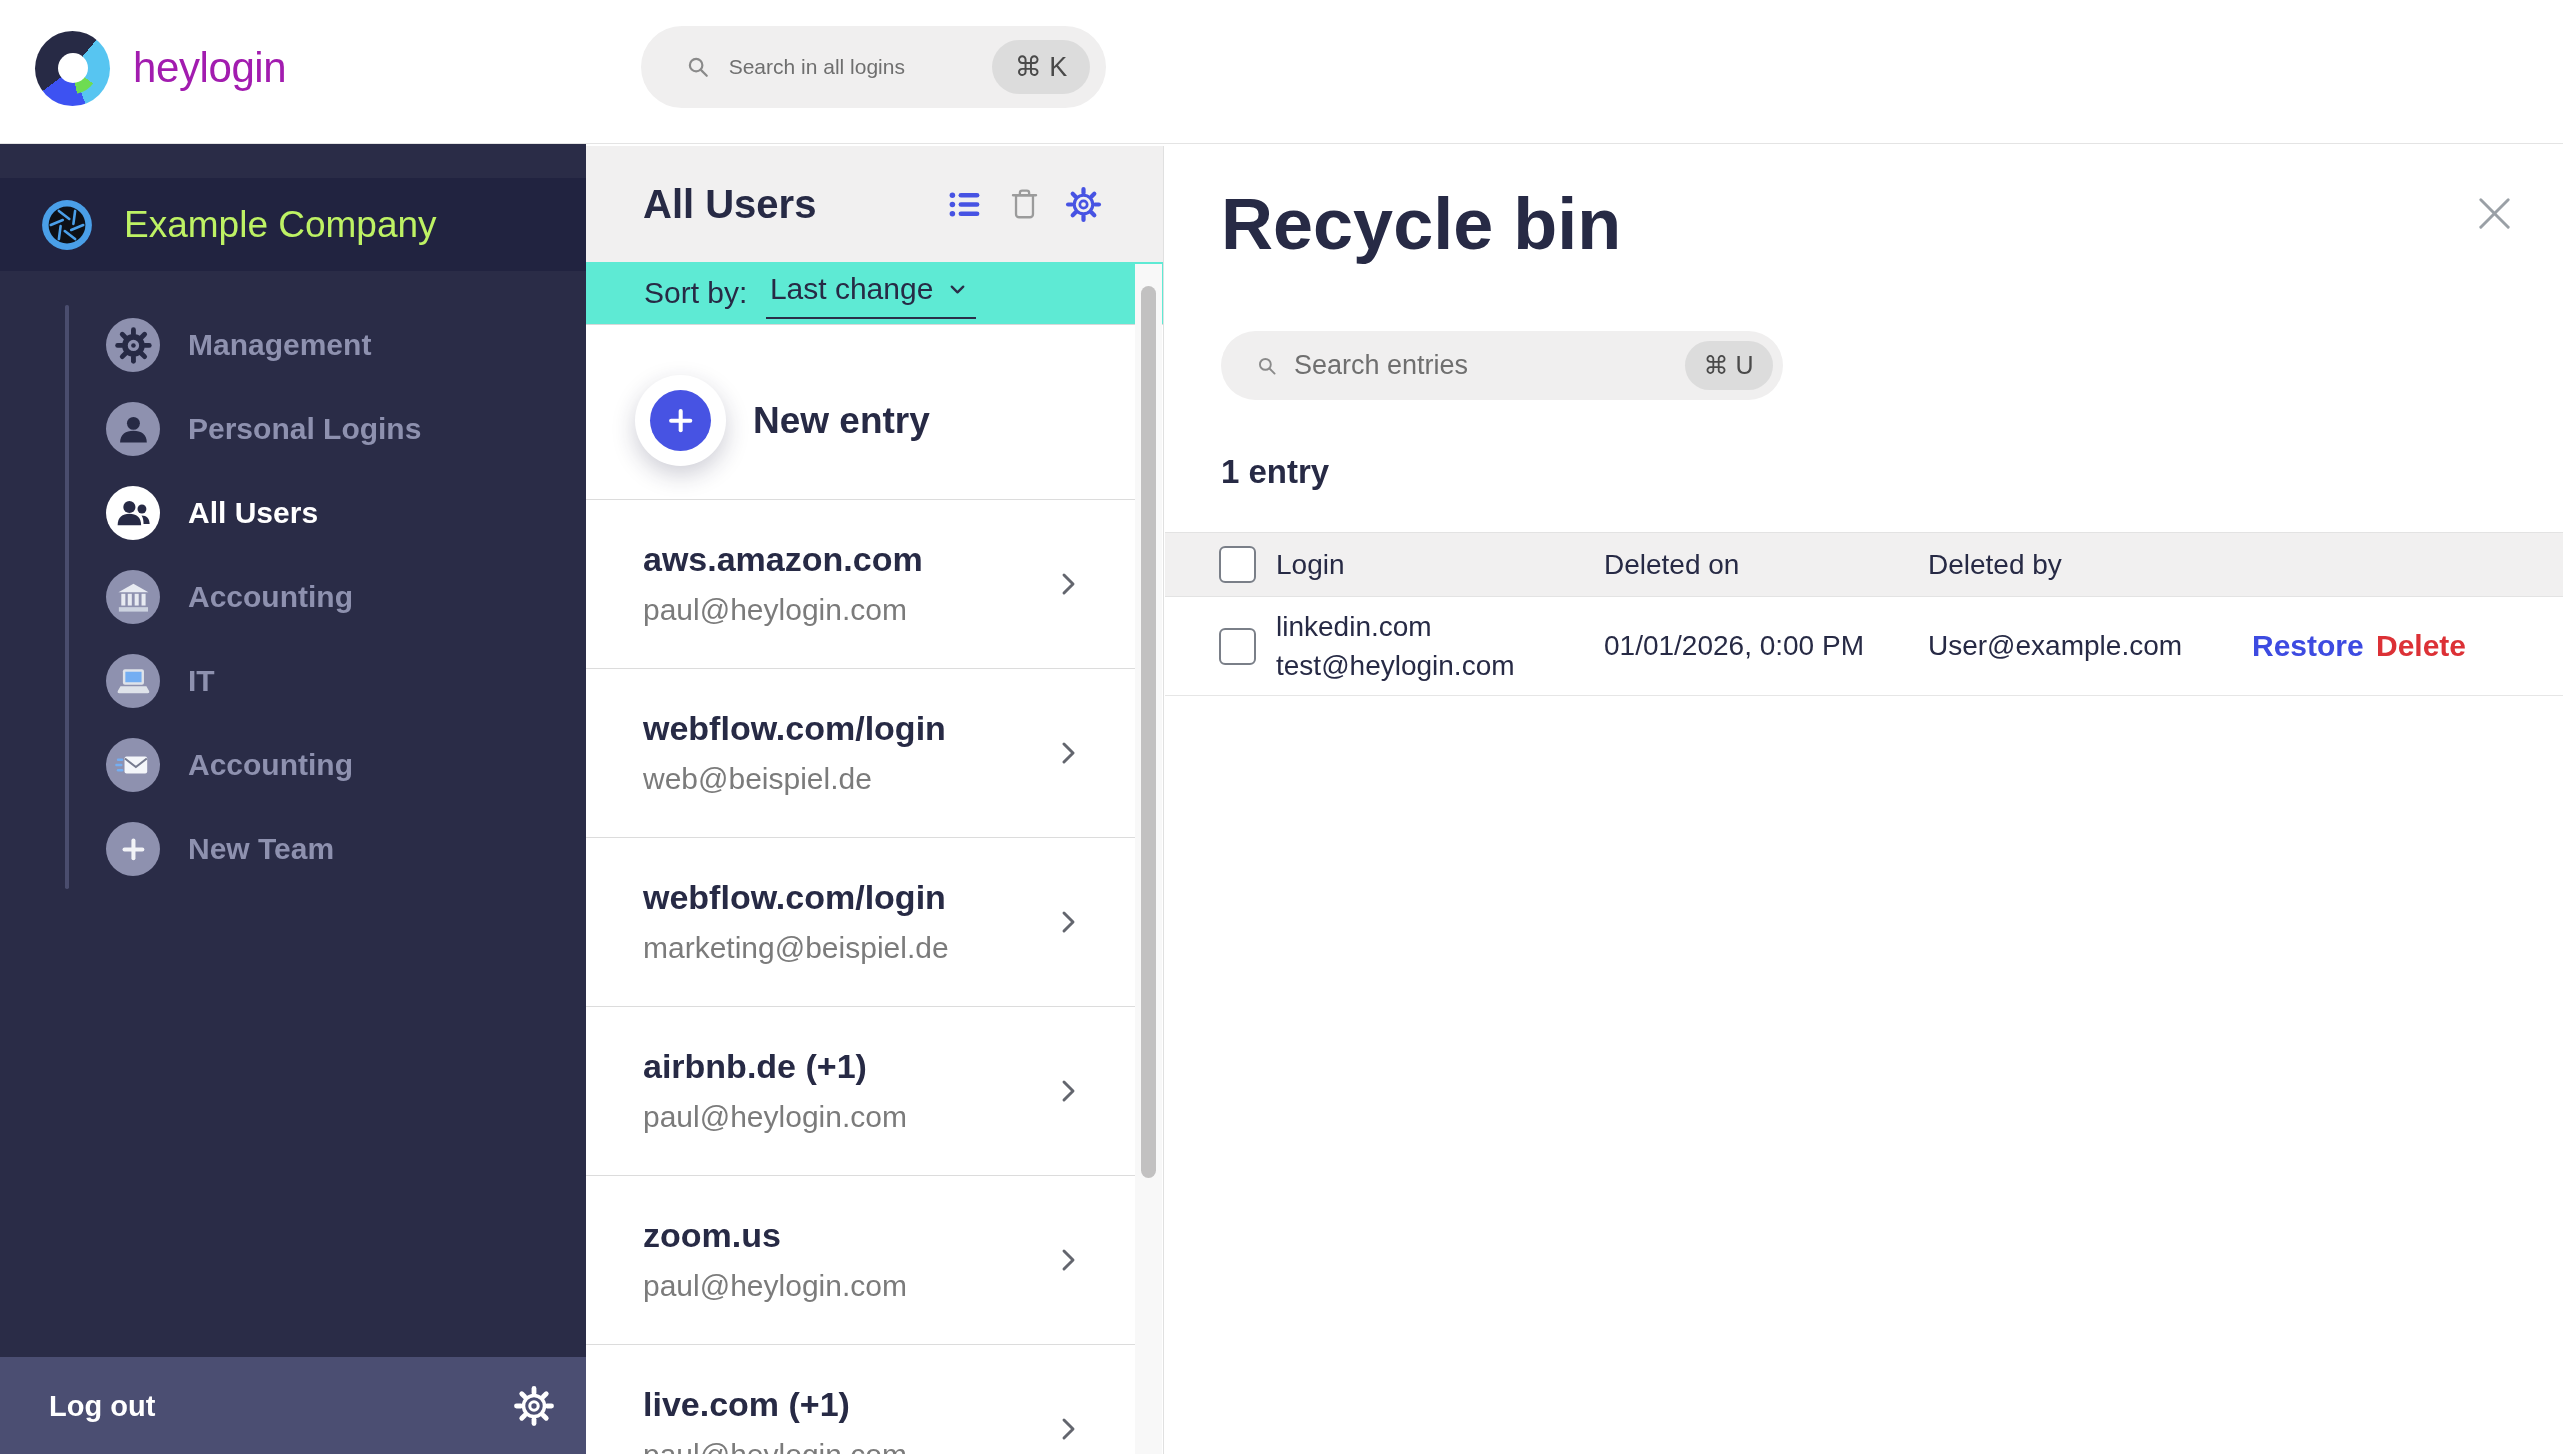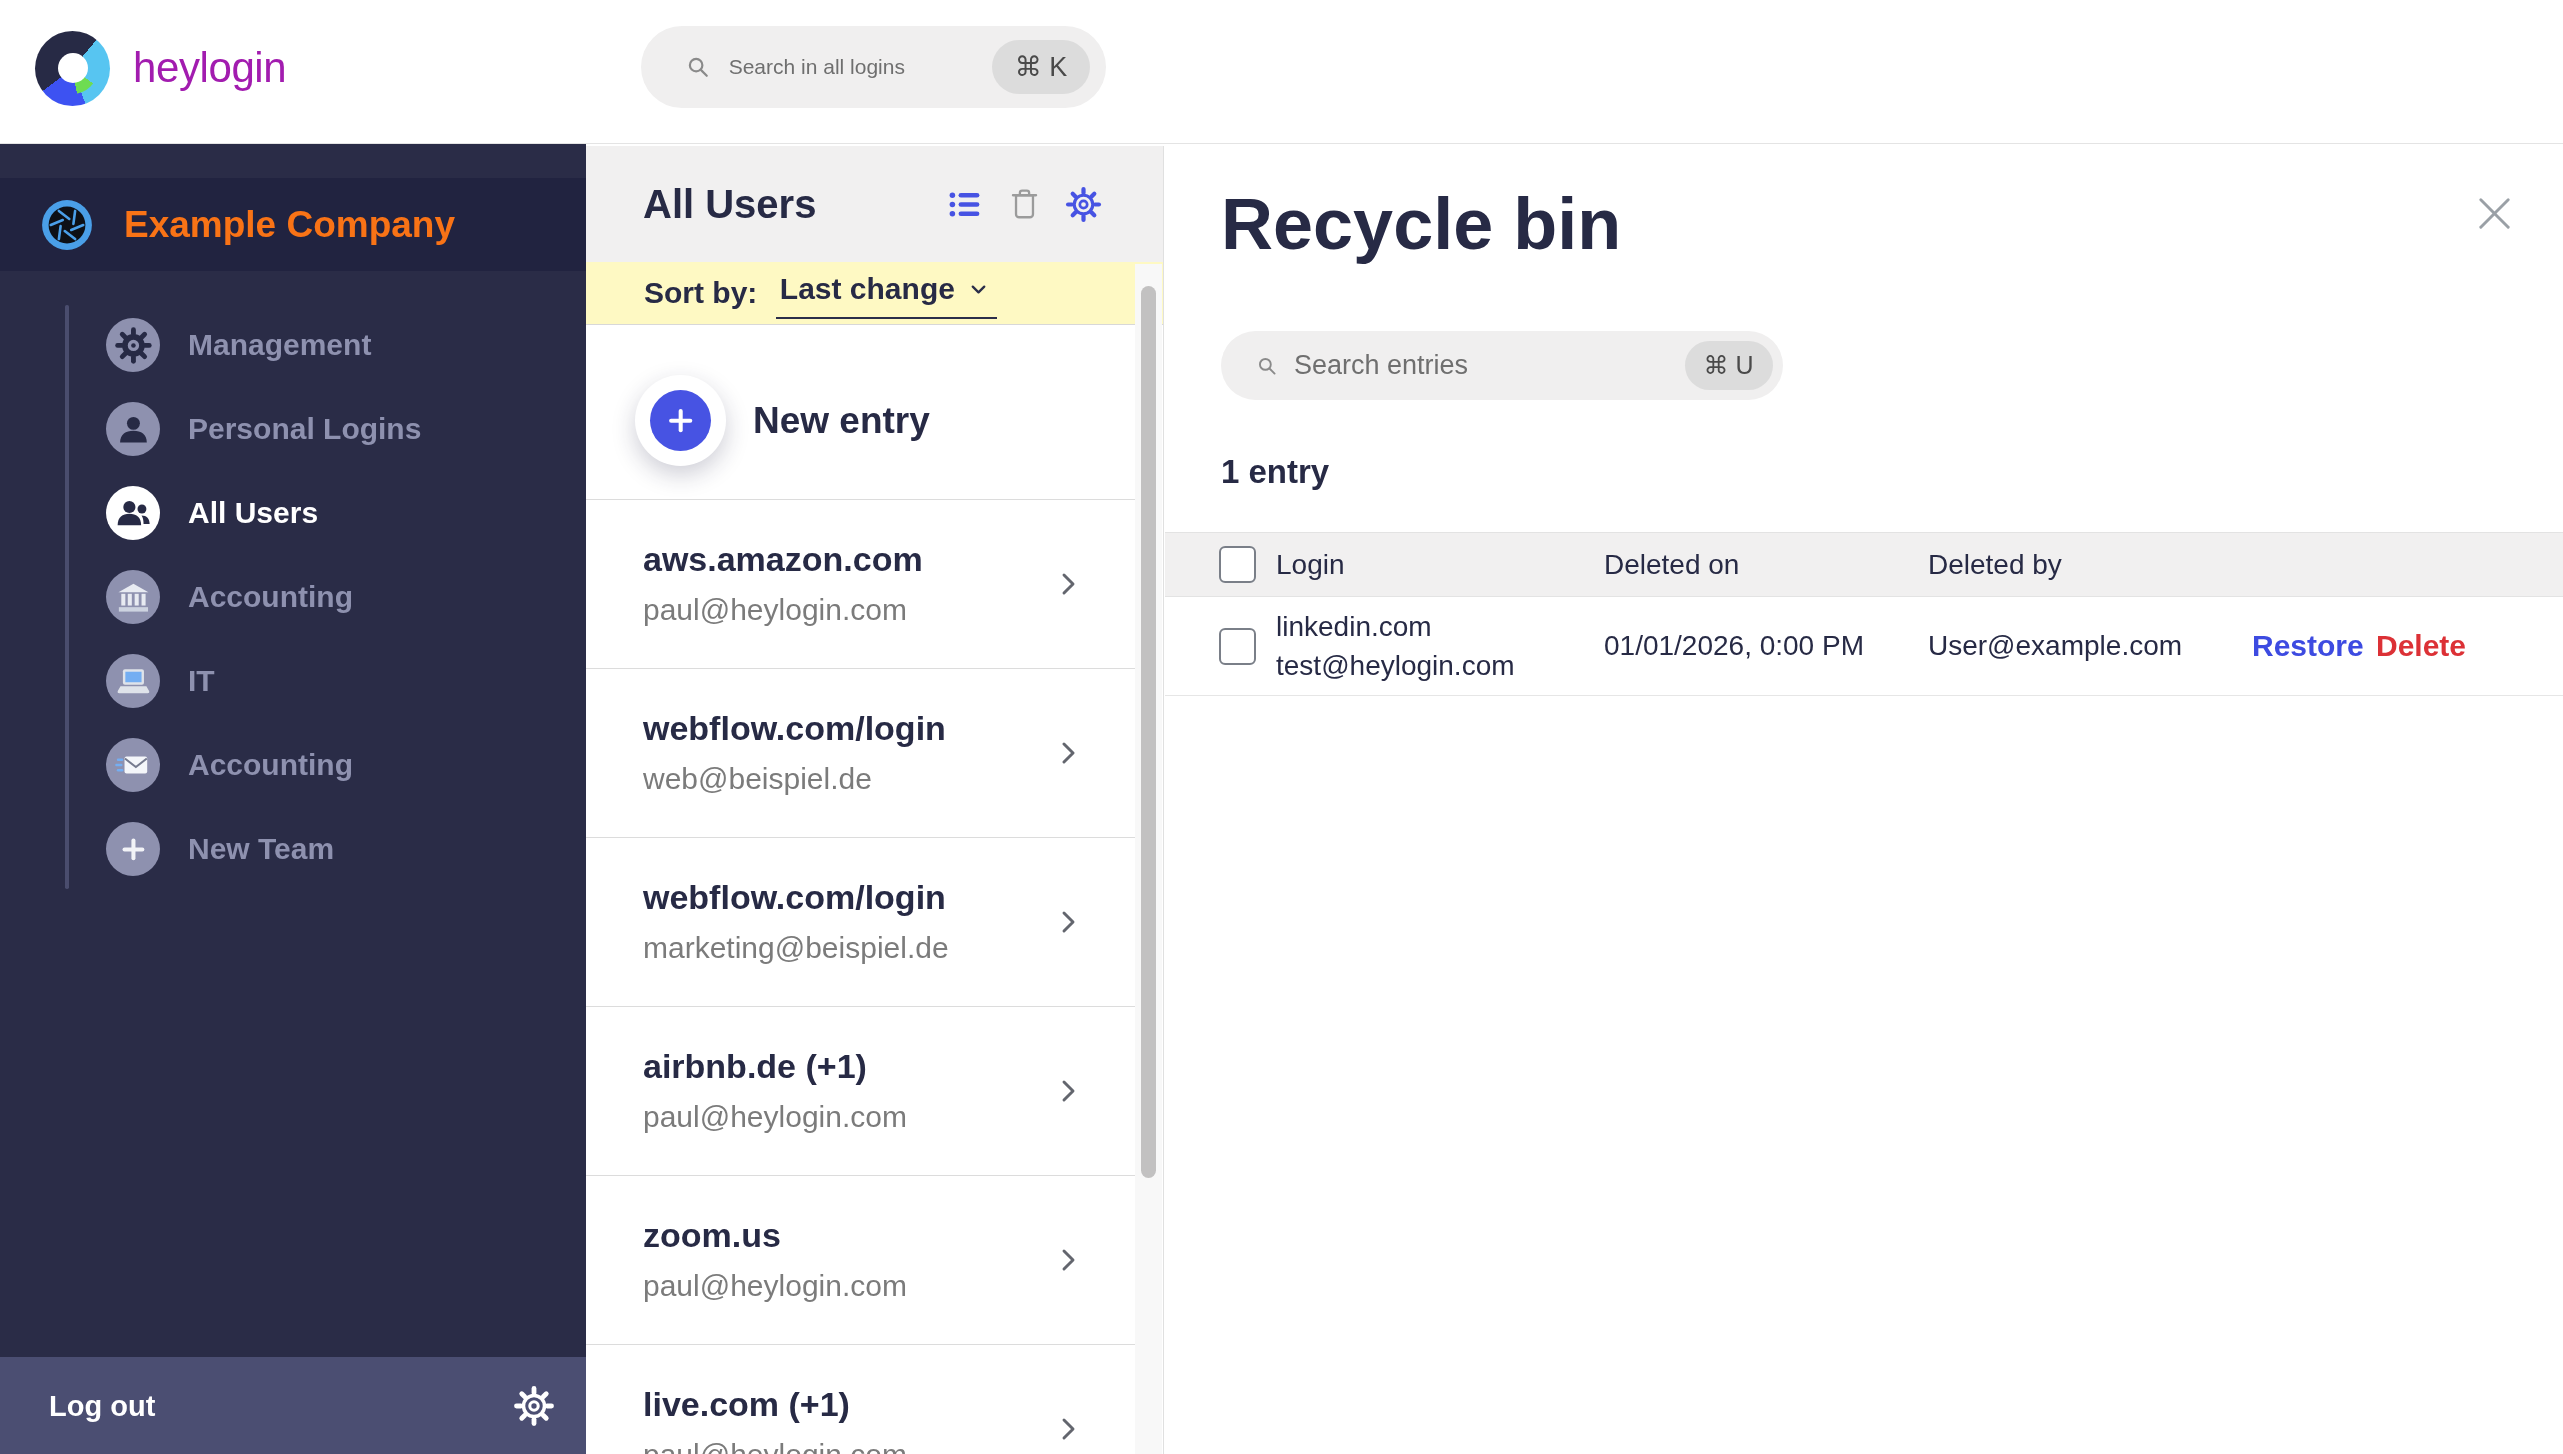--- a/index.html
+++ b/index.html
@@ -29,21 +29,21 @@
   .search-pill.rb .search-ic { width:26px; height:26px; }
   .search-pill.rb .placeholder { font-size:27px; margin-left:14px; }
   .search-pill.rb .kbd { height:49px; line-height:49px; border-radius:24.4px; font-size:25px; padding:0 19px; }
 
   
   .sidebar { position:absolute; left:0; top:144px; width:586px; height:1310px; background:#2a2c47; }
   .company { position:absolute; left:0; top:34px; width:100%; height:93px; background:#212340;
              display:flex; align-items:center; padding-left:41px; gap:31px; cursor:pointer; }
   .avatar { width:52px; height:52px; flex:0 0 auto; }
   .avatar svg { width:100%; height:100%; display:block; }
-  .company-name { color:#f97316; font-size:37px; font-weight:700;text-align:right; }
+  .company-name { color:#bef264; font-size:37px; font-weight:400;text-align:right; }
 
   .menu { position:absolute; left:0; top:159px; width:100%; list-style:none; }
   .menu::before { content:""; position:absolute; left:65px; top:1.7px; bottom:1.7px; width:3.5px; background:#4a4d6e; border-radius:1.7px; }
   .menu-item { height:84px; display:flex; align-items:center; gap:28px; padding-left:106px; cursor:pointer; }
   .mi-icon { width:54px; height:54px; border-radius:50%; background:#8e91af; flex:0 0 auto;
              display:flex; align-items:center; justify-content:center; }
   .mi-icon svg { width:72%; height:72%; display:block; }
   .mi-label { color:#8e91af; font-size:30px; font-weight:700; }
   .menu-item.active .mi-icon { background:#ffffff; }
   .menu-item.active .mi-label { color:#ffffff; }
@@ -57,22 +57,22 @@
   
   .mid { position:absolute; left:586px; top:146px; width:578px; height:1309px; background:#fff;
          border-right:0.9px solid #e0e0e0; }
   .mid-header { position:absolute; left:0; top:0; width:100%; height:116px; background:#f1f0f0;
                 display:flex; align-items:center; justify-content:space-between; padding:0 61px 0 57px; }
   .mid-title { font-size:40px; font-weight:800; color:#272a45; }
   .mid-actions { display:flex; align-items:center; gap:22px; }
   .act { width:37px; height:37px; cursor:pointer; }
   .act svg { width:100%; height:100%; display:block; }
 
-  .sort-bar { position:absolute; left:0; top:116px; width:100%; height:63px; background:#fef9c3;
-              border-bottom:0.9px solid #d8d8d8; display:flex; align-items:center; padding-left:58px;font-weight:bold; }
+  .sort-bar { position:absolute; left:0; top:116px; width:100%; height:63px; background:#5eead4;
+              border-bottom:0.9px solid #d8d8d8; display:flex; align-items:center; padding-left:58px; }
   .sort-label { font-size:30px; color:#272a45; }
   .sort-select { display:inline-flex; align-items:center; gap:12.2px; margin-left:19px; cursor:pointer;
                  border-bottom:2.6px solid #2b2e49; padding:5.2px 7px 10.5px 3.5px; }
   .sort-value { font-size:30px; color:#272a45; }
   .chev-down { width:23px; height:23px; }
   .chev-down svg { width:100%; height:100%; display:block; }
 
   .list { position:absolute; left:0; top:179px; bottom:0; width:550px; overflow:hidden; }
   .new-entry { height:174px; display:flex; align-items:center; gap:27px; padding-left:49px; padding-top:17.4px; cursor:pointer; }
   .ne-halo { width:91px; height:91px; border-radius:50%; background:#fff;

